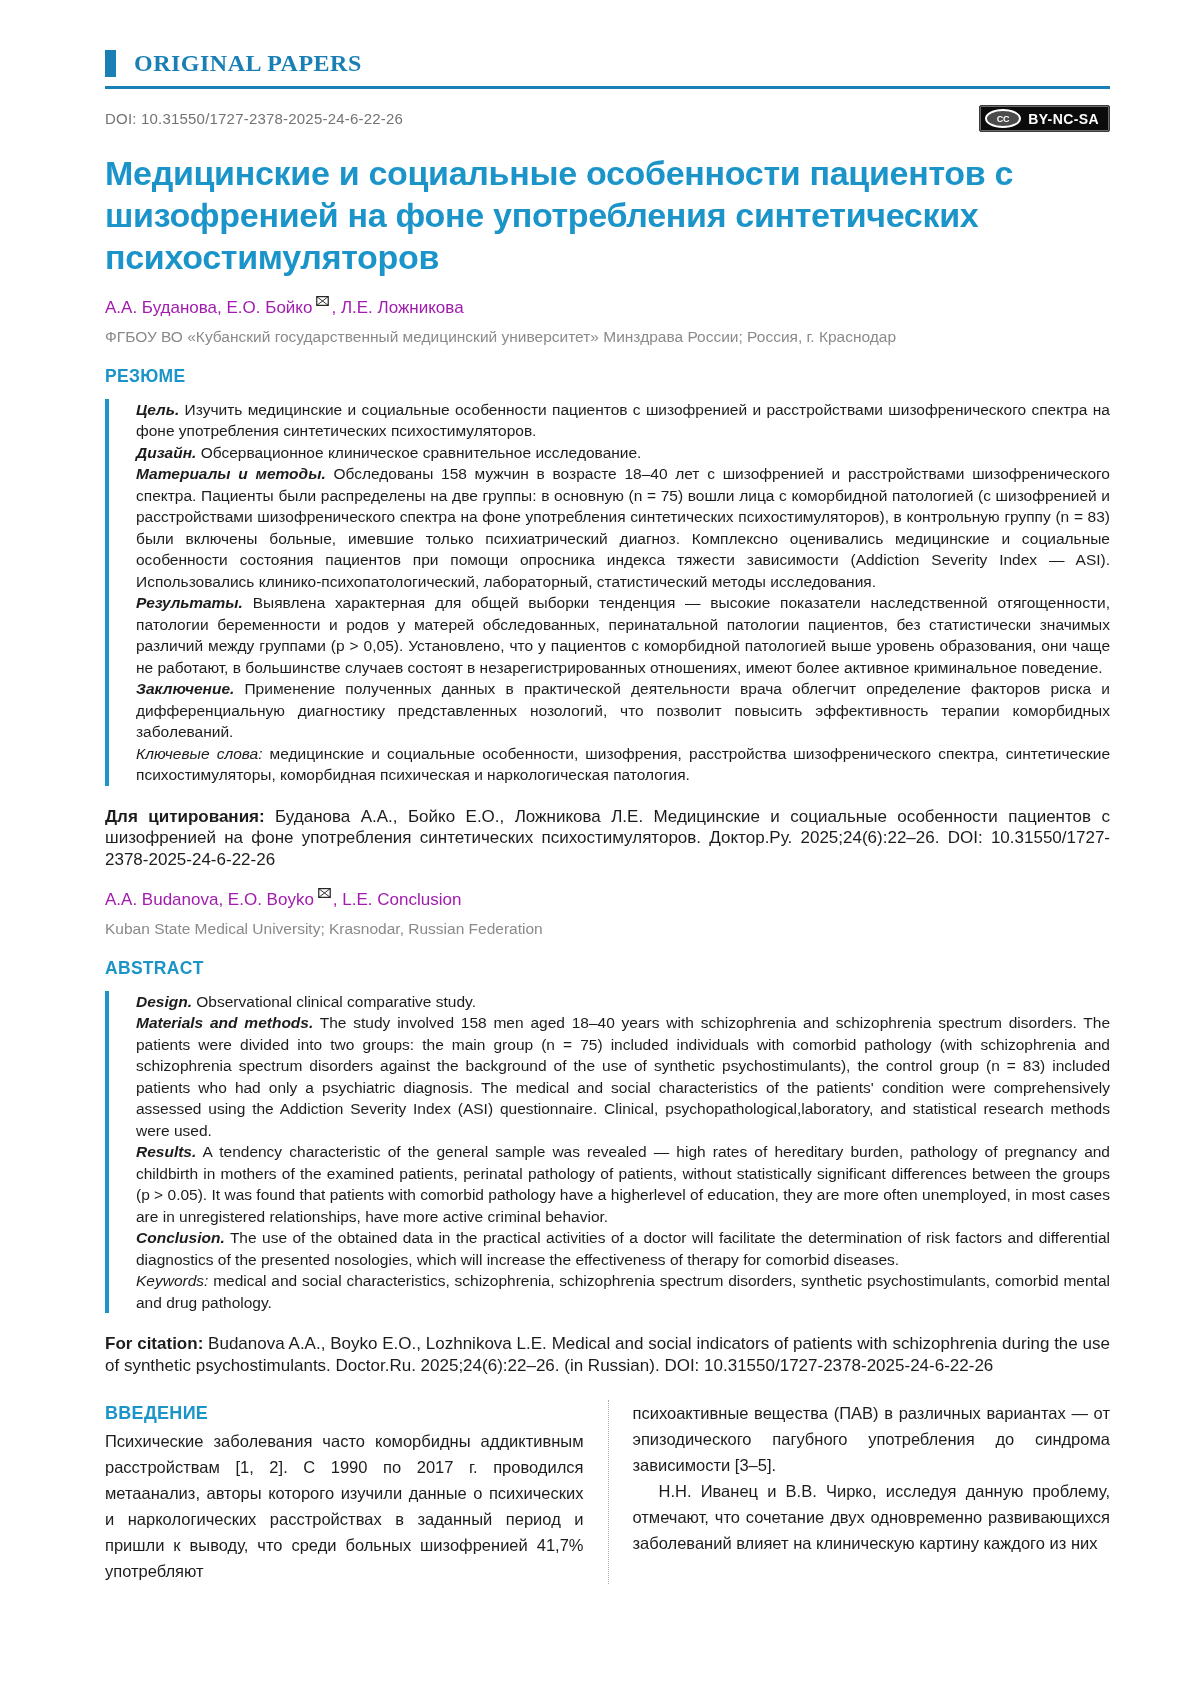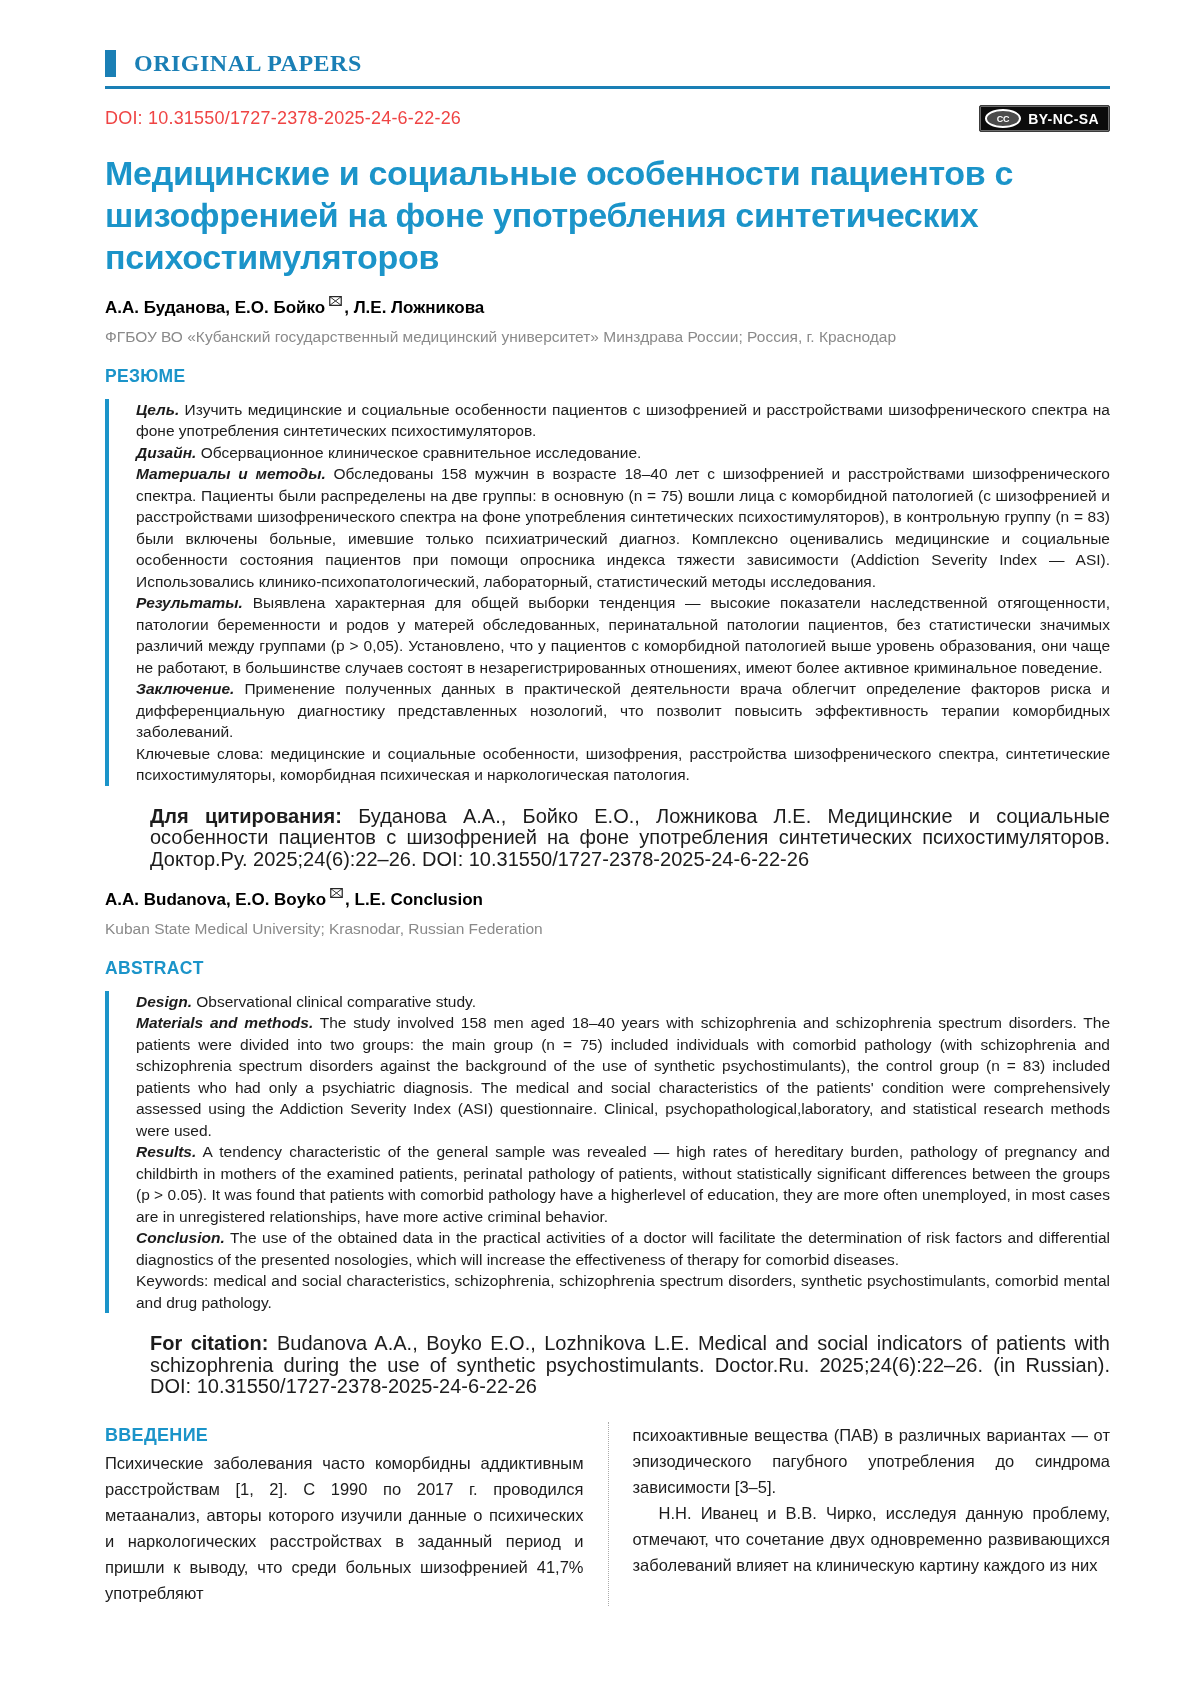--- a/index.html
+++ b/index.html
@@ -22,62 +22,62 @@
   
   .kicker-row{display:flex;align-items:center;gap:18px;}
   .kicker-bar{width:11px;height:27px;background:var(--kicker);}
   .kicker-title{
     font-family:"Liberation Serif","DejaVu Serif",serif;
     font-size:24px;font-weight:bold;color:var(--kicker);letter-spacing:0.5px;
   }
   .header-rule{height:3px;background:var(--kicker);margin-top:9px;}
 
   .doi-row{display:flex;justify-content:space-between;align-items:center;margin-top:16px;}
-  .doi-text{font-size:18px;color:#ef4444;letter-spacing:0.2px;text-align:center;}
+  .doi-text{font-size:15px;color:#737373;letter-spacing:0.2px;text-align:center;}
 
   .cc-badge{
     display:inline-flex;align-items:center;gap:7px;
     background:#0b0b0b;border:1px solid #3c3c3c;
     padding:3px 10px 3px 5px;border-radius:2px;
     box-shadow:inset 0 0 0 1px #6b6b6b;
   }
   .cc-circle{
     width:36px;height:19px;border:2px solid #fff;border-radius:50%;
     display:flex;align-items:center;justify-content:center;
     color:#fff;font-size:9px;font-weight:bold;background:#4c4c4c;
   }
   .cc-label{color:#fff;font-weight:bold;font-size:14px;letter-spacing:0.4px;}
 
   
   .title-ru{
     margin-top:20px;font-size:34px;line-height:42px;font-weight:bold;
     color:var(--accent);letter-spacing:-0.3px;max-width:1000px;
   }
-  .authors{margin-top:18px;font-size:17px;font-weight:bold;color:#000000;}
+  .authors{margin-top:18px;font-size:17px;font-weight:normal;color:#a21caf;}
   .envelope{display:inline-block;vertical-align:super;margin:0 2px 0 4px;line-height:0;}
   .affiliation{margin-top:10px;font-size:15.5px;color:var(--muted);}
 
   .section-heading{
     margin-top:20px;font-size:17.5px;font-weight:bold;color:var(--accent);
     letter-spacing:0.3px;
   }
 
   
   .abstract{
     margin-top:12px;border-left:4px solid var(--accent);
     padding-left:27px;
   }
   .abstract p{
     font-size:15.5px;line-height:21.5px;text-align:justify;color:#1c1c1c;
   }
   .abstract .lbl{font-weight:bold;font-style:italic;}
-  .abstract .lbl-italic{}
+  .abstract .lbl-italic{font-style:italic;}
 
   .citation{
-    margin-top:20px;font-size:20px;line-height:21.5px;text-align:justify;color:#1c1c1c;margin-left:45px;
+    margin-top:20px;font-size:17px;line-height:21.5px;text-align:justify;color:#1c1c1c;
   }
   .citation .lbl{font-weight:bold;}
 
   .title-en{
     margin-top:26px;font-size:28px;line-height:36px;font-weight:bold;color:#101010;
     letter-spacing:-0.2px;max-width:900px;
   }
 
   
   .intro{display:flex;margin-top:24px;}

